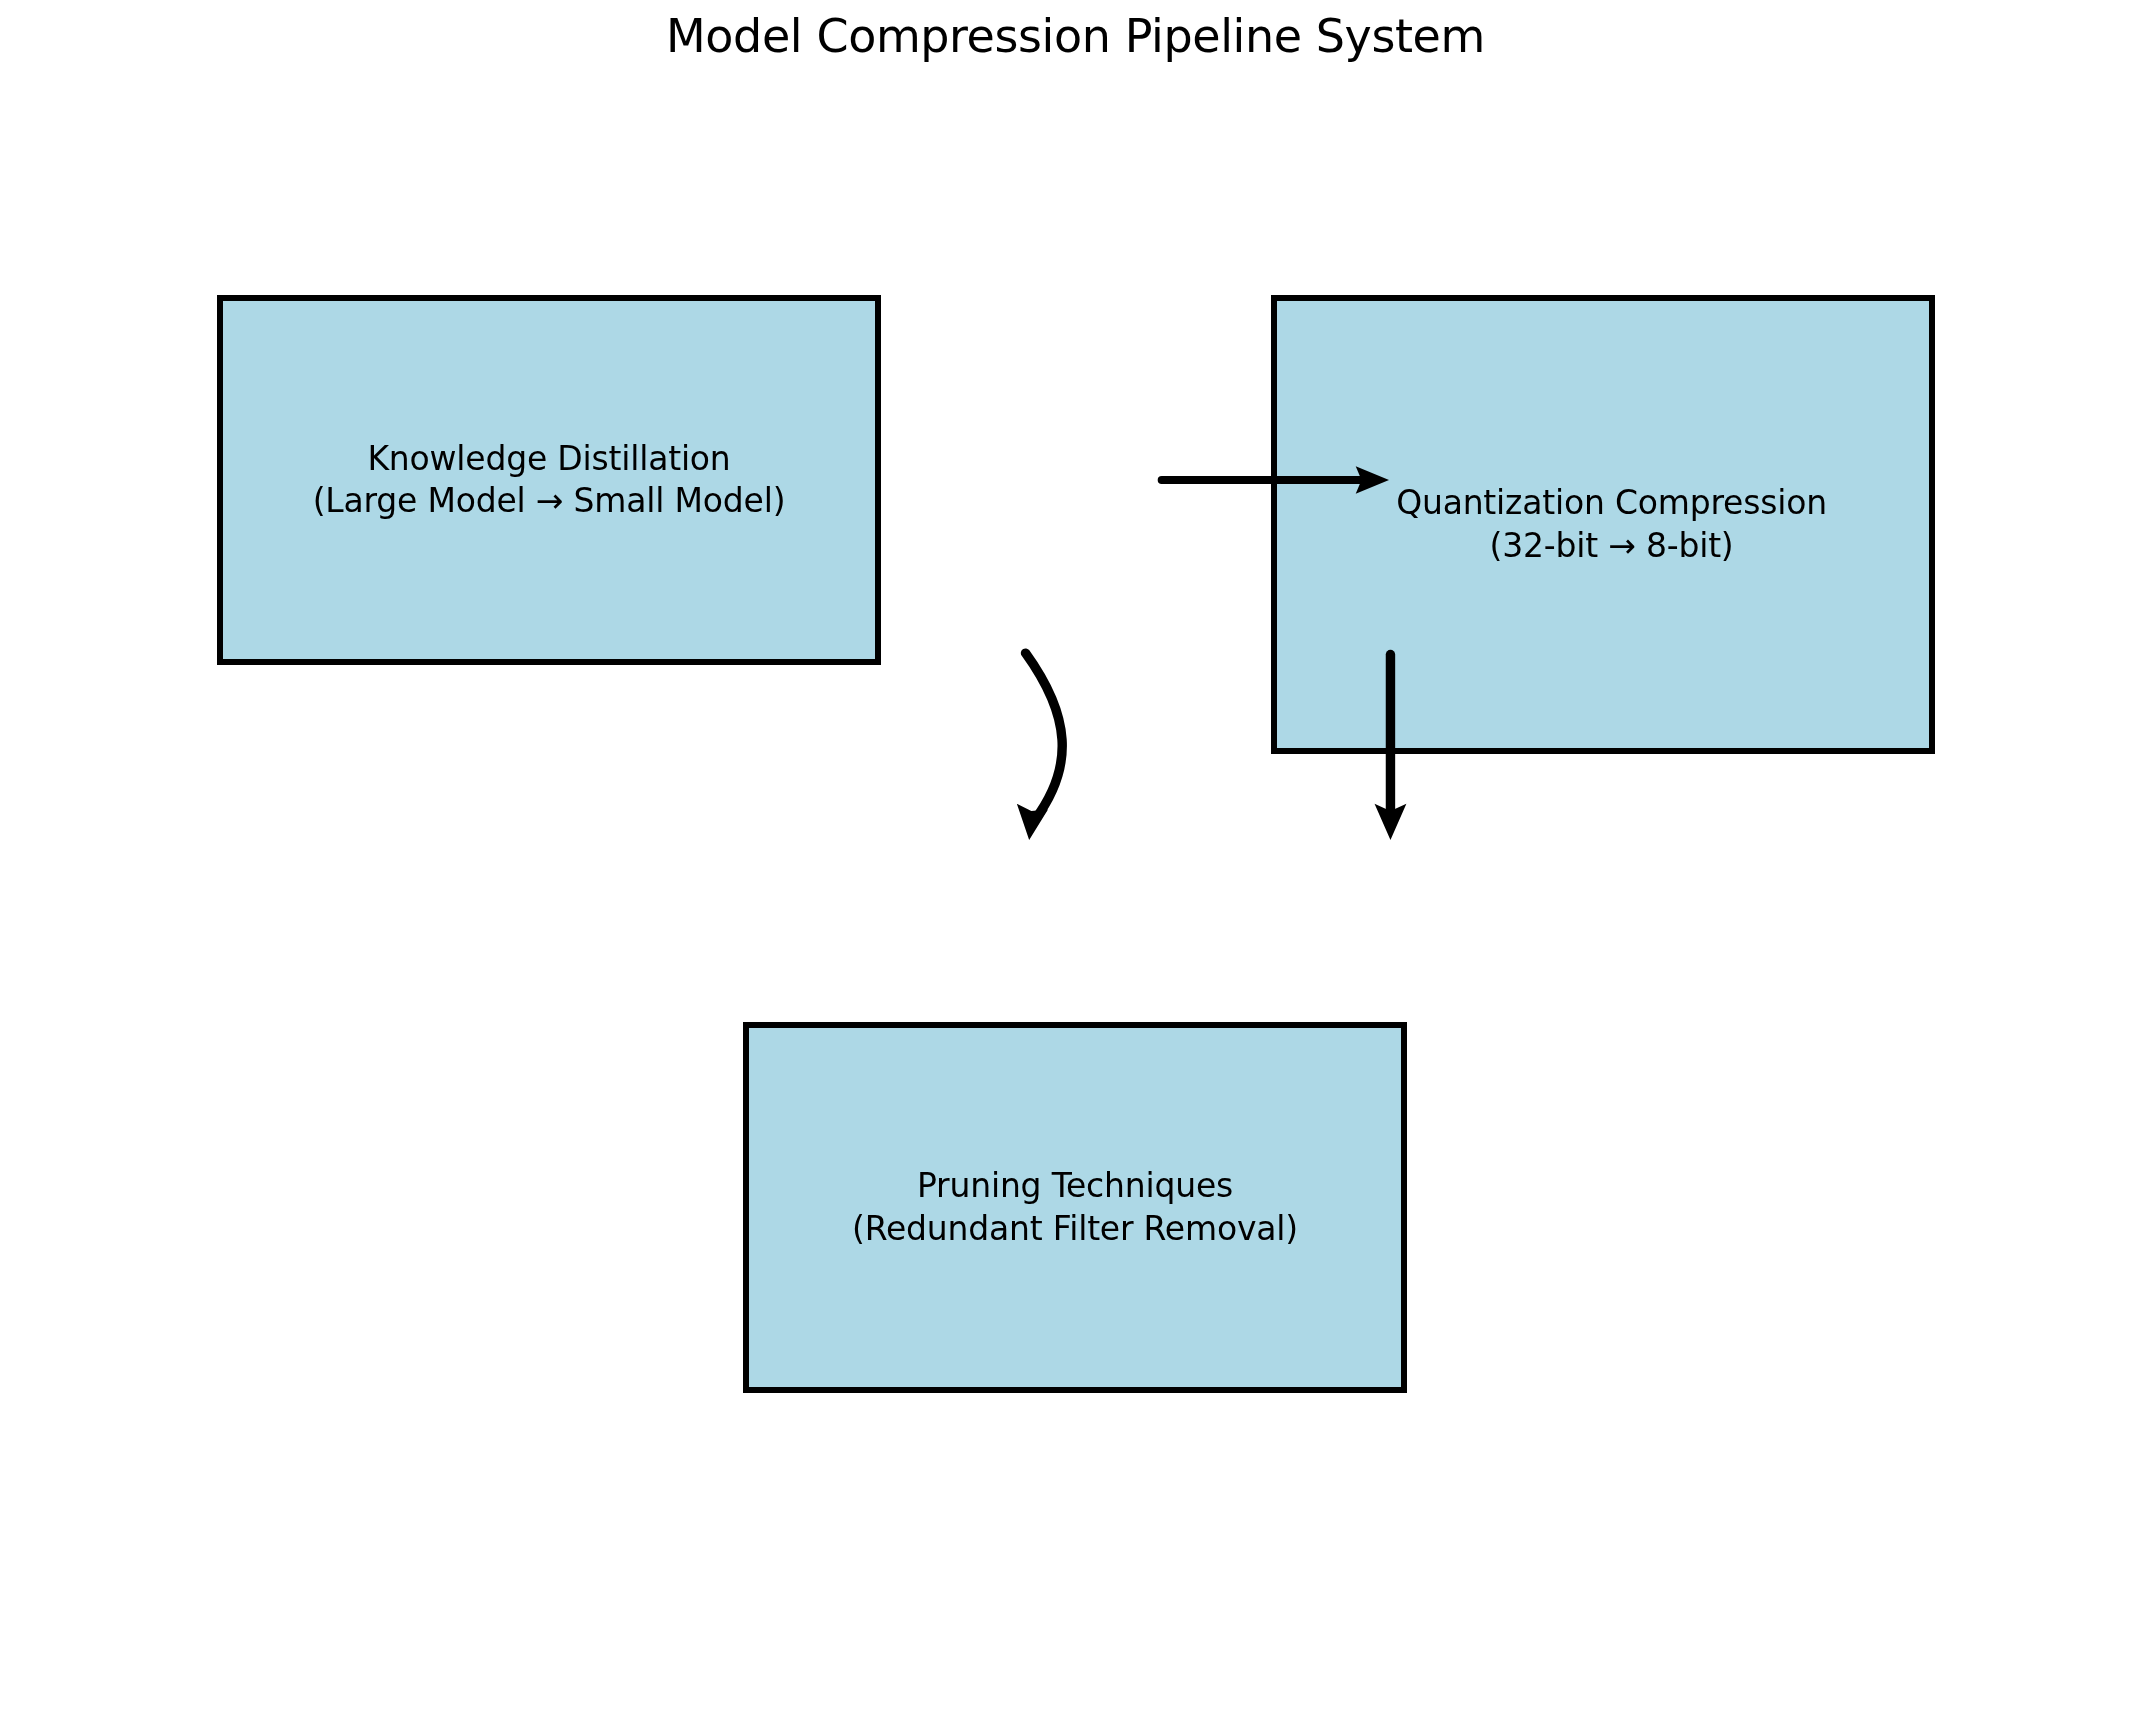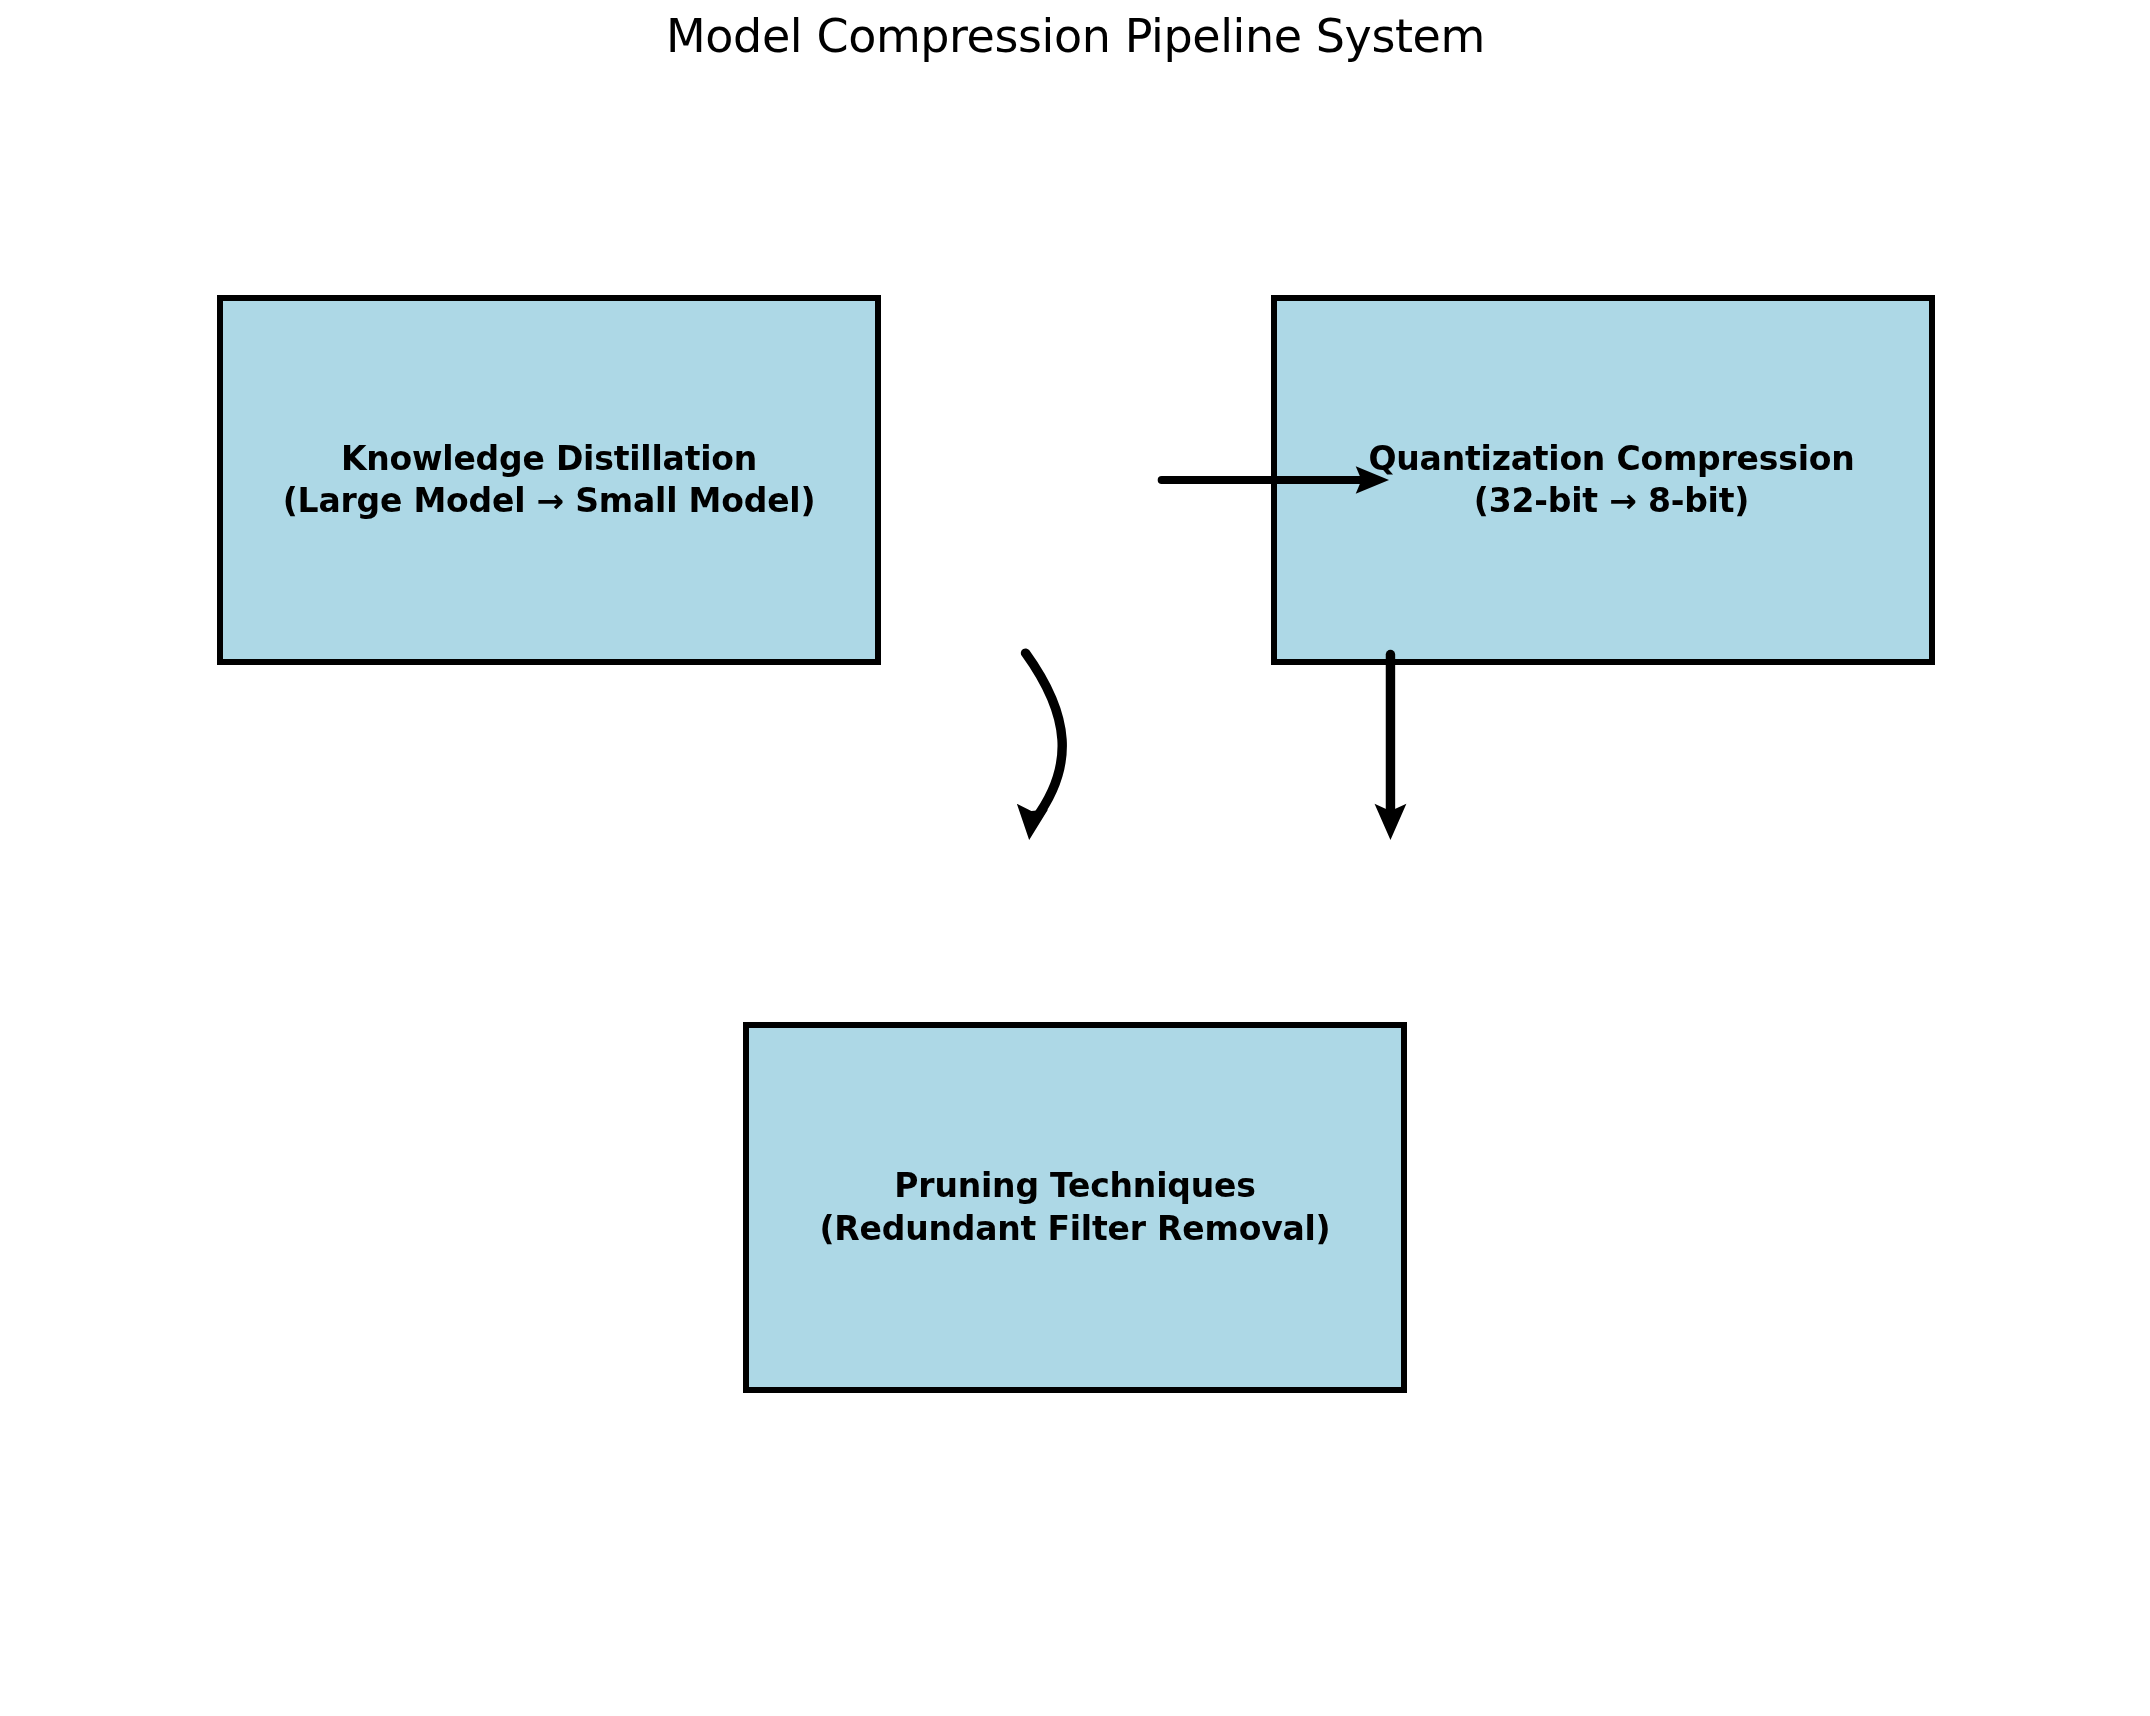--- a/index.html
+++ b/index.html
@@ -35,37 +35,37 @@
     box-sizing: border-box;
     background: #add8e6;
     border: 6.5px solid #000000;
     display: flex;
     align-items: center;
     justify-content: center;
   }
   .node-label {
     text-align: center;
     font-size: 33px;
-    font-weight: bold;
+    font-weight: normal;
     color: #000000;
     line-height: 1.28;
     white-space: pre-line;
     letter-spacing: -0.2px;
   }
   #node-knowledge-distillation {
     left: 217px;
     top: 295px;
     width: 664px;
     height: 370px;
   }
   #node-quantization-compression {
     left: 1271px;
     top: 295px;
     width: 664px;
-    height: 370px;
+    height: 459px;
     padding-left: 17px;
   }
   #node-pruning-techniques {
     left: 743px;
     top: 1022px;
     width: 664px;
     height: 371px;
   }
   #edges-layer {
     position: absolute;

